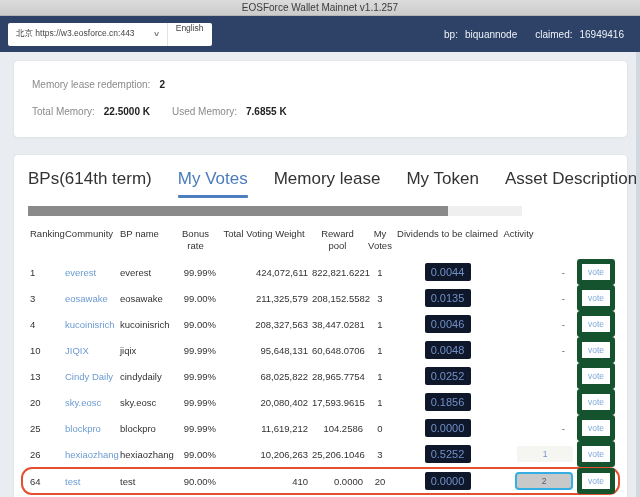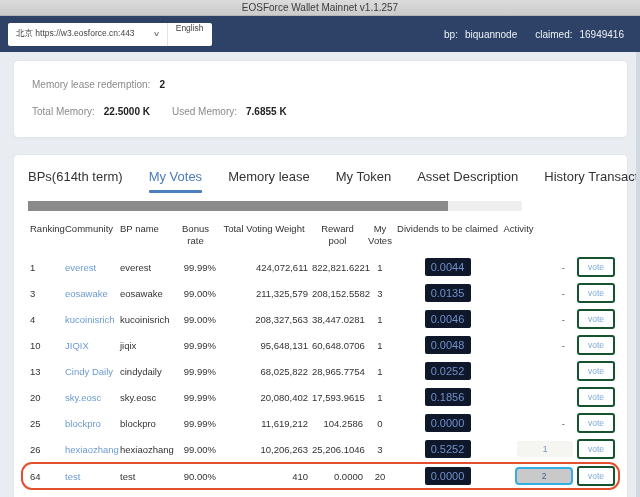--- a/index.html
+++ b/index.html
@@ -37,21 +37,21 @@
   }
   .card-info { padding:10px 18px 12px 18px; margin-bottom:16px; }
   .info-row { display:flex; height:27px; align-items:center; }
   .info-pair { display:flex; gap:9px; align-items:baseline; }
   .info-pair.first { width:140px; }
   .info-label { color:#8a8a8a; font-size:10px; }
   .info-value { color:#222; font-weight:bold; font-size:10px; }
   
   .card-table { padding:12px 14px 14px 14px; }
   .tabbar { display:flex; align-items:flex-start; gap:26px; padding:2px 0 0 0; position:relative; }
-  .tab { font-size:13px; color:#333; padding-bottom:9px; cursor:pointer; position:relative; white-space:nowrap; }
+  .tab { font-size:17px; color:#333; padding-bottom:9px; cursor:pointer; position:relative; white-space:nowrap; }
   .tab.active { color:#4a7cbb; }
   .tab.active::after {
     content:""; position:absolute; left:0; right:0; bottom:0; height:3px;
     background:#4d7fc0; border-radius:1px;
   }
   .refresh { margin-left:auto; color:#8b8b8b; font-size:13px; line-height:13px; cursor:pointer; padding-top:1px;}
   
   .progress-track { margin-top:8px; width:494px; height:10px; background:#efefef; }
   .progress-fill { height:100%; background:#8a8a8a; }
   
@@ -82,21 +82,21 @@
   .red-box {
     display:inline-block; width:56px; padding:3px 0; background:#f5f5f2;
     color:#7290c8; font-size:8.5px; border-radius:2px; text-align:center;
   }
   .red-box.selected {
     background:#c9c9c9; border:2px solid #35aee3; border-radius:4px;
     color:#44617e; padding:2px 0; width:58px;
   }
   .vote-btn {
     display:inline-block; width:38px; padding:3px 0; background:#fff;
-    border:2px solid #14532d; border-radius:3px; color:#7fa9d9; font-size:8.5px;
+    border:5px solid #14532d; border-radius:3px; color:#7fa9d9; font-size:8.5px;
     text-align:center; cursor:pointer;
   }
   .vrow.highlight {
     border:2px solid #e4502e; border-radius:11px;
     margin:0 -7px; padding:0 5px; height:28px;
   }
   
   .scroll-strip {
     position:absolute; right:0; top:52px; width:4px; bottom:0;
     background:#d2d9e1;

